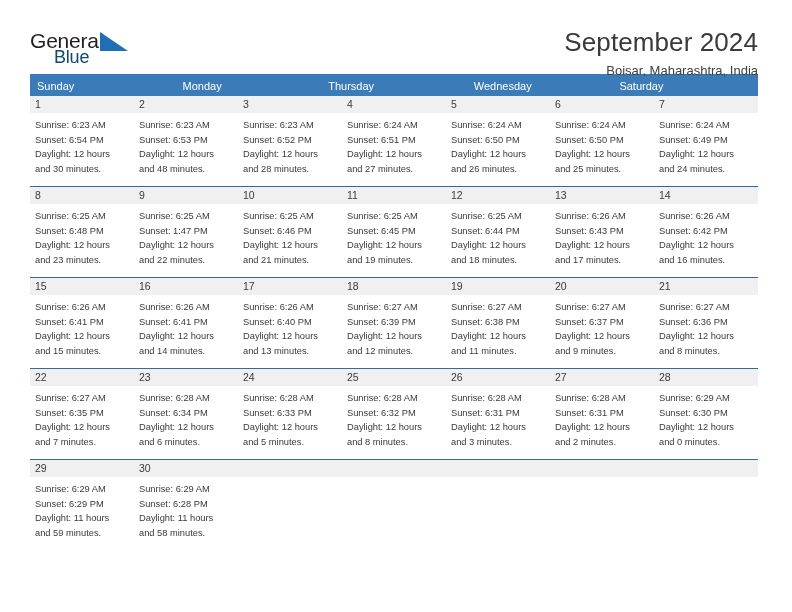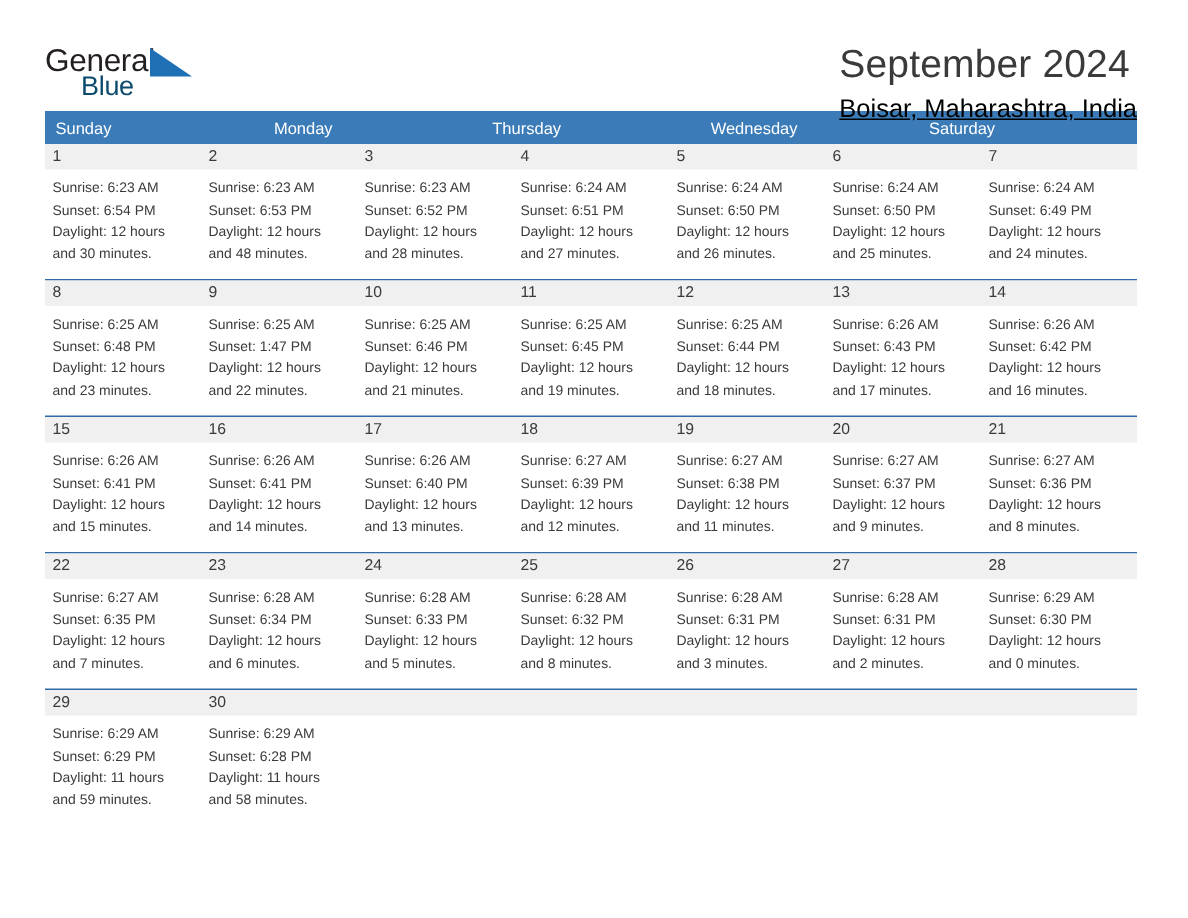--- a/index.html
+++ b/index.html
@@ -60,35 +60,35 @@
   .brand-mark {
     position: absolute;
     left: 68px;
     top: 3px;
     width: 38px;
     height: 22px;
   }
   .brand-mark svg { display: block; }
 
   .title-block {
+    text-align: right;
     padding-top: 0px;
   }
   .cal-title {
     font-size: 26px;
     color: #3a3a3a;
     font-weight: normal;
     line-height: 1.12;
     letter-spacing: 0.1px;
   }
   .cal-subtitle {
-    font-size: 17px;
-    color: #000000;
+    font-size: 13px;
+    color: #404040;
     margin-top: 7px;
     line-height: 1.1;
-    text-decoration: underline;
   }
 
   
   .calendar {
     margin: 0 34px 0 30px;
     width: 728px;
   }
 
   .dow-row {
     display: flex;

